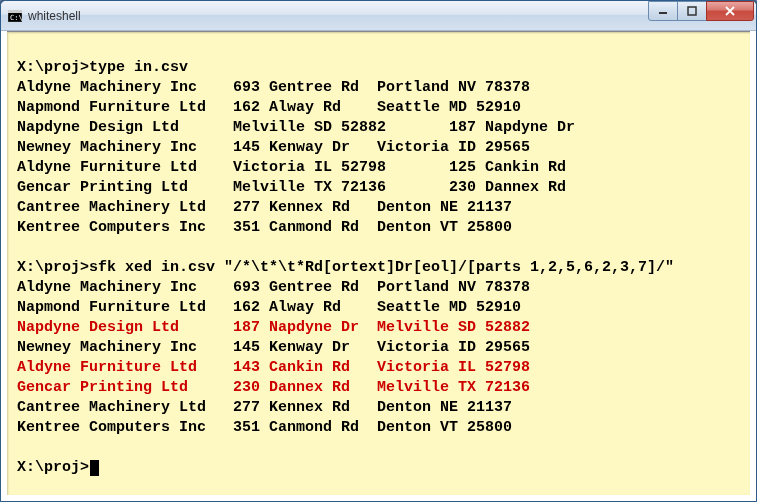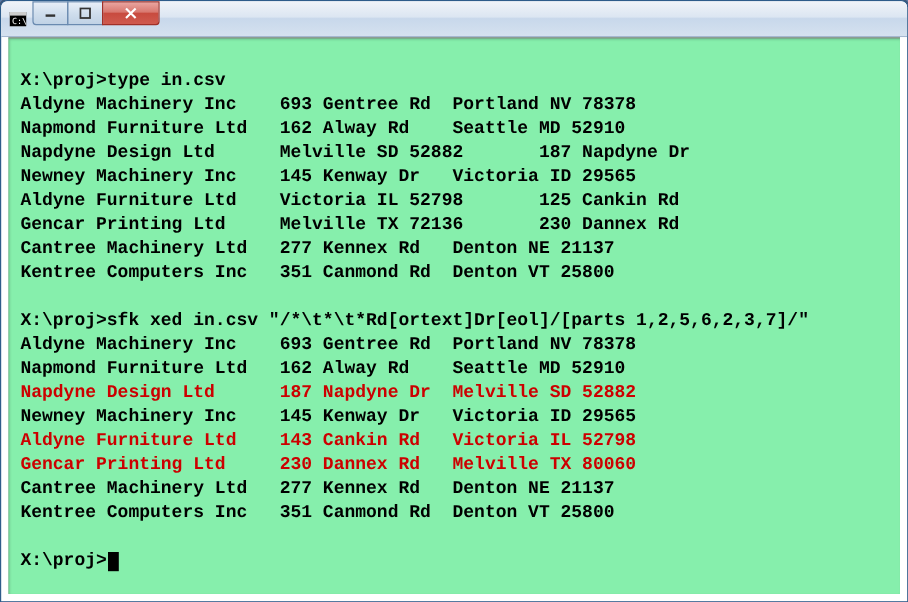--- a/index.html
+++ b/index.html
@@ -68,21 +68,21 @@
     .win-btn.close {
       width: 48px;
       background: linear-gradient(to bottom, #e9a5a0 0%, #d8786f 45%, #c84b3f 50%, #cf5a4e 100%);
       border-color: #a03028;
       border-radius: 0 0 3px 0;
       color: #fff;
     }
     .win-btn svg { display: block; }
     .terminal {
       flex: 1;
-      background: #86efac;
+      background: #fef9c3;
       padding: 6px 10px 4px 10px;
       overflow: hidden;
       border-top: 1px solid #888;
       margin: 0 6px 6px 6px;
       box-shadow: inset 1px 1px 2px rgba(0,0,0,0.2);
     }
     .terminal-inner {
       font-family: "Courier New", monospace;
       font-size: 15px;
       font-weight: bold;
@@ -105,20 +105,21 @@
 
 <div class="window">
   <div class="titlebar">
     <div class="titlebar-icon">
       <svg width="14" height="12" viewBox="0 0 14 12">
         <rect x="0" y="0" width="14" height="12" fill="#000" stroke="#888" stroke-width="0.5"></rect>
         <rect x="0" y="0" width="14" height="3" fill="#ccc"></rect>
         <text x="2" y="10" font-size="7" fill="#fff" font-family="monospace">C:\</text>
       </svg>
     </div>
+    <div class="titlebar-title">whiteshell</div>
     <div class="window-controls">
       <div class="win-btn min">
         <svg width="10" height="10">
             <rect x="1" y="6" width="8" height="2" fill="#333"></rect>
           </svg>
       </div>
       <div class="win-btn max">
         <svg width="10" height="10">
             <rect x="1" y="1" width="8" height="8" fill="none" stroke="#333" stroke-width="1.5"></rect>
           </svg>
@@ -142,19 +143,19 @@
 Gencar Printing Ltd     Melville TX 72136       230 Dannex Rd
 Cantree Machinery Ltd   277 Kennex Rd   Denton NE 21137
 Kentree Computers Inc   351 Canmond Rd  Denton VT 25800
 
 X:\proj&gt;sfk xed in.csv "/*\t*\t*Rd[ortext]Dr[eol]/[parts 1,2,5,6,2,3,7]/"
 Aldyne Machinery Inc    693 Gentree Rd  Portland NV 78378
 Napmond Furniture Ltd   162 Alway Rd    Seattle MD 52910
 <span class="red">Napdyne Design Ltd      187 Napdyne Dr  Melville SD 52882</span>
 Newney Machinery Inc    145 Kenway Dr   Victoria ID 29565
 <span class="red">Aldyne Furniture Ltd    143 Cankin Rd   Victoria IL 52798</span>
-<span class="red">Gencar Printing Ltd     230 Dannex Rd   Melville TX 80060</span>
+<span class="red">Gencar Printing Ltd     230 Dannex Rd   Melville TX 72136</span>
 Cantree Machinery Ltd   277 Kennex Rd   Denton NE 21137
 Kentree Computers Inc   351 Canmond Rd  Denton VT 25800
 
 X:\proj&gt;<span class="cursor"></span></div>
   </div>
 </div>
 
 </body></html>

